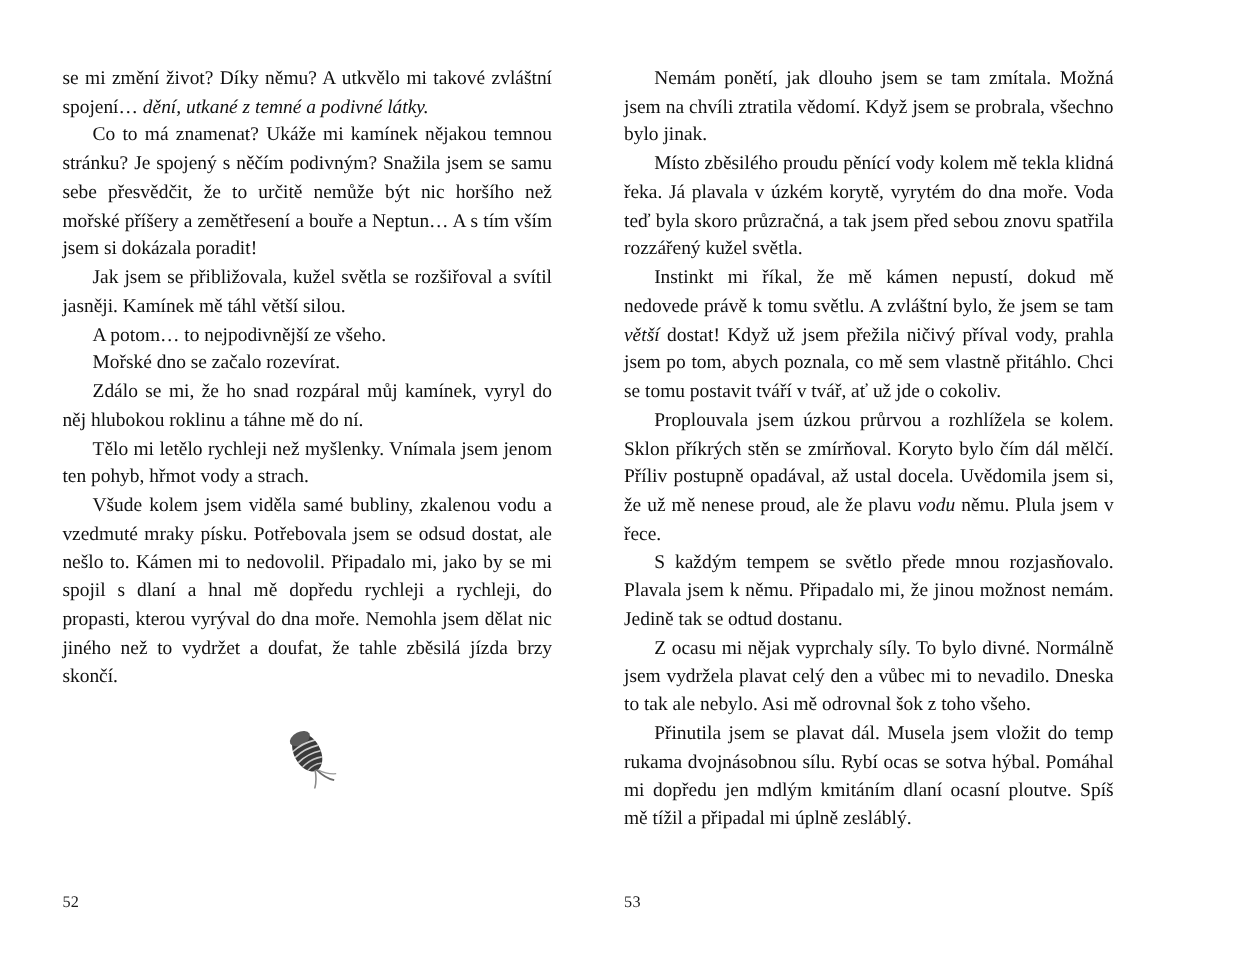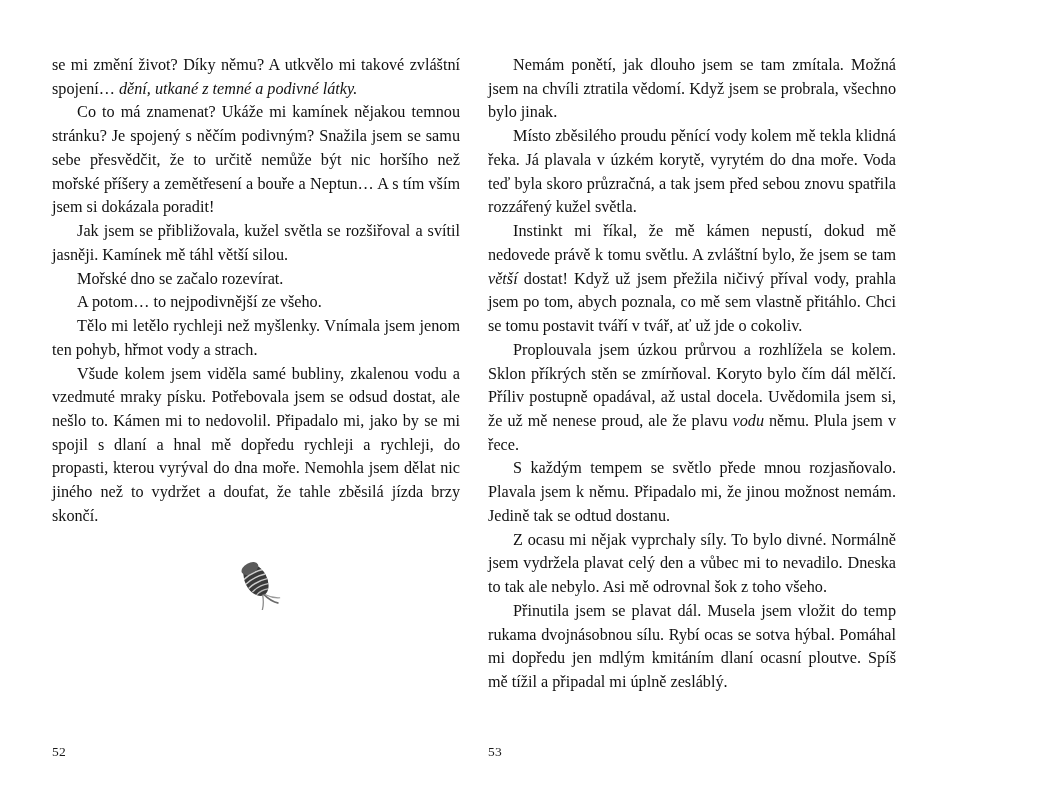--- a/index.html
+++ b/index.html
@@ -14,21 +14,21 @@
     color: #111111;
     overflow: hidden;
   }
   .spread {
     position: relative;
     width: 1039px;
     height: 800px;
     display: flex;
     box-sizing: border-box;
     padding: 54px 52px 0 52px;
-    gap: 28px;
+    gap: 60px;
   }
   .page {
     position: relative;
     width: 408px;
     height: 730px;
     box-sizing: border-box;
   }
   .page-body {
     font-size: 16.2px;
     line-height: 1.465;
@@ -70,22 +70,23 @@
 </head>
 <body>
 
 <div class="spread">
 
   <div class="page">
     <div class="page-body">
         <p class="noindent">se mi změní život? Díky němu? A utkvělo mi takové zvláštní spojení… <em>dění, utkané z temné a podivné látky.</em></p>
         <p>Co to má znamenat? Ukáže mi kamínek nějakou temnou stránku? Je spojený s něčím podivným? Snažila jsem se samu sebe přesvědčit, že to určitě nemůže být nic horšího než mořské příšery a zemětřesení a bouře a Neptun… A s tím vším jsem si dokázala poradit!</p>
         <p>Jak jsem se přibližovala, kužel světla se rozšiřoval a svítil jasněji. Kamínek mě táhl větší silou.</p>
+        <p>A potom… to nejpodivnější ze všeho.</p>
         <p>Mořské dno se začalo rozevírat.</p>
-        <p>A potom… to nejpodivnější ze všeho.</p>
+        <p>Zdálo se mi, že ho snad rozpáral můj kamínek, vyryl do něj hlubokou roklinu a táhne mě do ní.</p>
         <p>Tělo mi letělo rychleji než myšlenky. Vnímala jsem jenom ten pohyb, hřmot vody a strach.</p>
         <p>Všude kolem jsem viděla samé bubliny, zkalenou vodu a vzedmuté mraky písku. Potřebovala jsem se odsud dostat, ale nešlo to. Kámen mi to nedovolil. Připadalo mi, jako by se mi spojil s dlaní a hnal mě dopředu rychleji a rychleji, do propasti, kterou vyrýval do dna moře. Nemohla jsem dělat nic jiného než to vydržet a doufat, že tahle zběsilá jízda brzy skončí.</p>
       </div>
     <div class="ornament">
       <svg width="58" height="56" viewBox="0 0 58 56" aria-hidden="true">
         <g transform="translate(29,26) rotate(-28)">
           <ellipse cx="0" cy="0" rx="11" ry="17" fill="#3a3a3a"></ellipse>
           <ellipse cx="0" cy="-13" rx="9" ry="5.5" fill="#5a5a5a"></ellipse>
           <path d="M-11,-6 Q0,-9 11,-6" stroke="#ffffff" stroke-width="1.4" fill="none" opacity="0.75"></path>
           <path d="M-11,-1 Q0,-4 11,-1" stroke="#ffffff" stroke-width="1.4" fill="none" opacity="0.75"></path>

